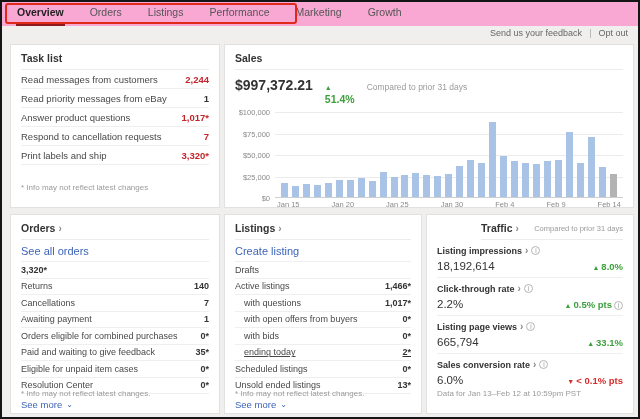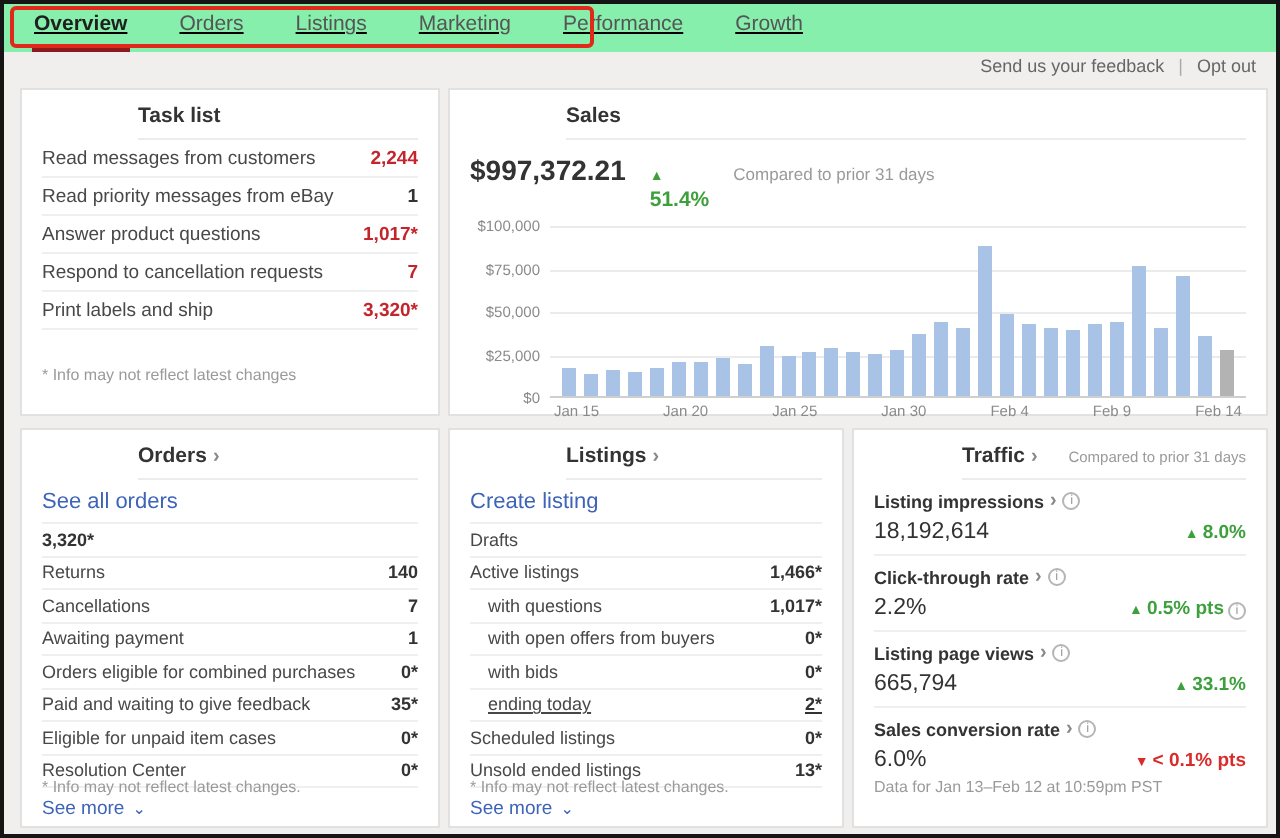--- a/index.html
+++ b/index.html
@@ -1,38 +1,38 @@
 <!DOCTYPE html>
 <html><head>
 <meta charset="utf-8">
 <style>
   * { margin:0; padding:0; box-sizing:border-box; }
   body { width:640px; height:419px; font-family:"Liberation Sans", sans-serif; background:#fff; }
   .frame { position:relative; width:640px; height:419px; border:2px solid #151515; background:#f0efee; overflow:hidden; }
 
   
-  .tabbar { position:absolute; top:0; left:0; right:0; height:24px; background:#86efac;text-decoration:underline; }
+  .tabbar { position:absolute; top:0; left:0; right:0; height:24px; background:#f9a8d4; }
   .tabs { display:flex; align-items:flex-end; height:100%; padding-left:14px; }
   .tab { font-size:10.5px; color:#555; margin-right:24px; padding:5px 1px 5px; cursor:pointer; border-bottom:3px solid transparent; }
   .tab.selected { font-weight:bold; color:#1f1f1f; border-bottom:3px solid #8c1a1f; }
   .annotation-box { position:absolute; left:3px; top:1px; width:292px; height:21px; border:2px solid #e1291b; border-radius:3px; pointer-events:none; }
 
   .feedback-strip { position:absolute; top:26px; right:10px; display:flex; gap:7px; align-items:center; font-size:9px; color:#666; }
   .feedback-strip .sep { color:#aaa; }
   .link-gray { cursor:pointer; }
 
   
   .panel { position:absolute; background:#fff; border:1px solid #e1e1e1; padding:0 10px; }
   .panel-task     { left:8px;   top:42px;  width:210px; height:164px; }
   .panel-sales    { left:222px; top:42px;  width:410px; height:164px; }
   .panel-orders   { left:8px;   top:212px; width:210px; height:200px; }
   .panel-listings { left:222px; top:212px; width:198px; height:200px; }
   .panel-traffic  { left:424px; top:212px; width:208px; height:200px; }
 
-  .panel-title { font-size:10.5px; font-weight:bold; color:#333; padding:7px 0 5px; border-bottom:1px solid #ececec; display:flex; align-items:center; gap:3px;margin-left:48px; }
+  .panel-title { font-size:10.5px; font-weight:bold; color:#333; padding:7px 0 5px; border-bottom:1px solid #ececec; display:flex; align-items:center; gap:3px; }
   .chev { color:#888; font-weight:bold; font-size:10px; }
   .footnote { position:absolute; bottom:15px; left:10px; font-size:8px; color:#9a9a9a; }
 
   
   .trow { display:flex; justify-content:space-between; align-items:center; height:19px; border-bottom:1px solid #efefef; font-size:9.5px; color:#484848; cursor:pointer; }
   .tvalue { font-weight:bold; color:#333; }
   .tvalue.red { color:#c4252c; }
 
   
   .sales-line { display:flex; align-items:baseline; gap:12px; padding:7px 0 3px; }
@@ -78,23 +78,23 @@
 
   <div class="tabbar">
     <div class="tabs">
 
         <span class="tab selected">Overview</span>
 
         <span class="tab">Orders</span>
 
         <span class="tab">Listings</span>
 
+        <span class="tab">Performance</span>
+
         <span class="tab">Marketing</span>
-
-        <span class="tab">Performance</span>
 
         <span class="tab">Growth</span>
       </div>
     <div class="annotation-box"></div>
   </div>
 
   <div class="feedback-strip">
     <span class="link-gray">Send us your feedback</span>
     <span class="sep">|</span>
     <span class="link-gray">Opt out</span>

